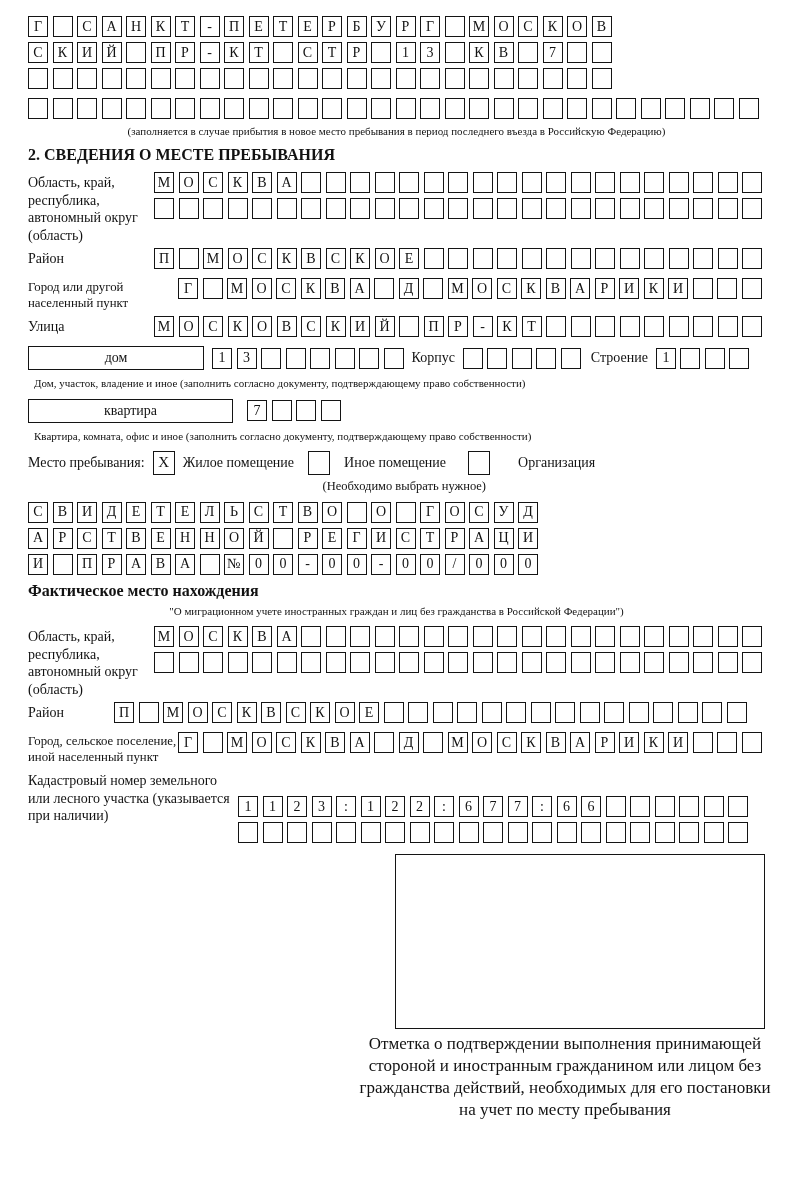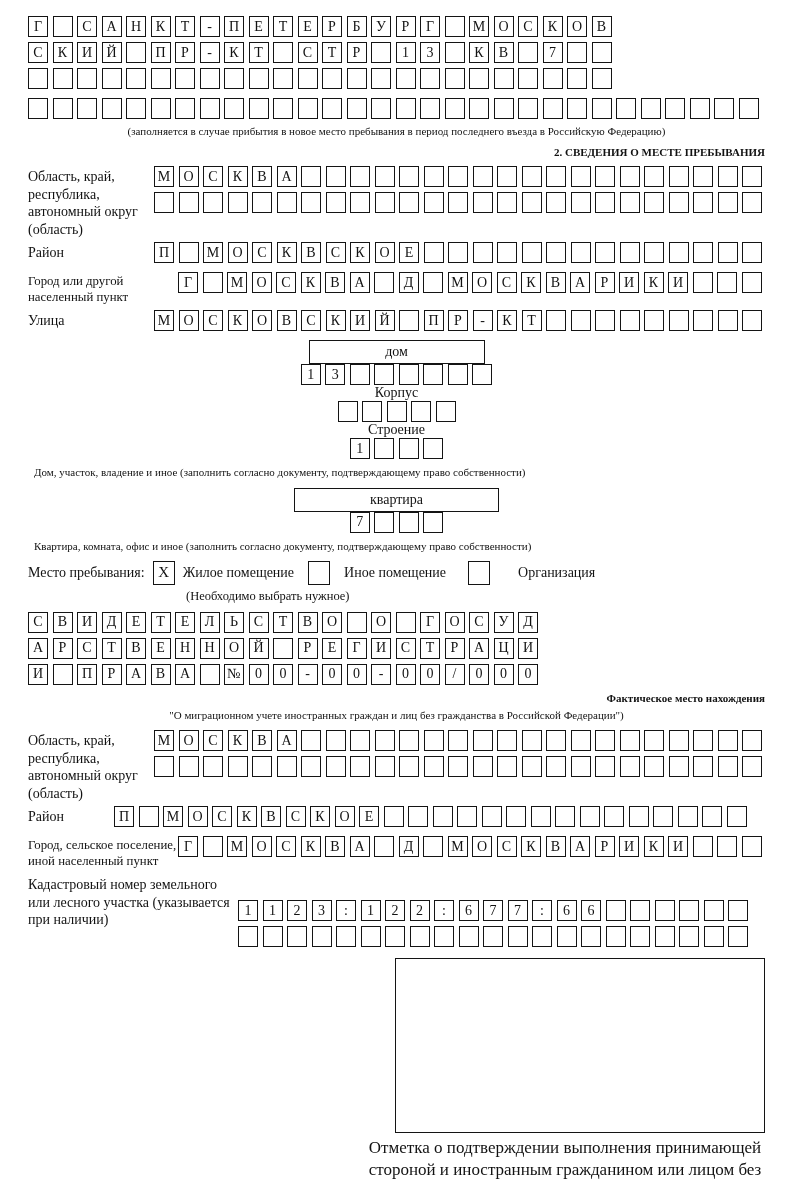--- a/index.html
+++ b/index.html
@@ -6,28 +6,28 @@
   body{width:800px;height:1180px;font-family:"Liberation Serif","DejaVu Serif",serif;color:#121212;overflow:hidden;}
   .page{padding:16px 35px 0 28px;box-sizing:border-box;}
   .header-note{text-align:right;font-size:15px;margin:0 4px 16px 0;}
   .cellrow{display:flex;gap:4.5px;margin-bottom:5px;}
   .cell{width:20px;height:21px;box-sizing:border-box;border:1.6px solid #141414;display:inline-flex;align-items:center;justify-content:center;font-size:14px;flex:none;line-height:1;}
   .chk{width:22px;height:24px;font-size:15px;}
   .frow{display:flex;margin-bottom:4px;}
   .flabel{font-size:14px;line-height:1.25;flex:none;padding-top:2px;}
   .flabel.small{font-size:12.8px;}
   .cellcol{flex:none;}
-  .sec-title{text-align:right;font-weight:bold;font-size:11px;margin:6px 0 8px;}
+  .sec-title{text-align:left;font-weight:bold;font-size:16px;margin:6px 0 8px;}
   .note{font-size:11px;text-align:center;margin:0 0 8px;line-height:1.3;}
   .wide-box{border:1.6px solid #141414;height:24px;box-sizing:border-box;display:flex;align-items:center;justify-content:center;font-size:14px;flex:none;}
-  .inline-row{display:flex;align-items:center;margin-bottom:6px;flex-direction:column;}
+  .inline-row{display:flex;align-items:center;margin-bottom:6px;}
   .inline-label{font-size:14px;flex:none;font-family:Liberation Serif, serif;}
   .gap8{width:8px;flex:none;} .gap10{width:10px;flex:none;} .gap14{width:14px;flex:none;}
   .stay-row{display:flex;align-items:center;margin-bottom:4px;font-size:14px;}
-  .stay-note{font-size:12.5px;margin:0 0 8px 158px;width:300px;text-align:left;}
+  .stay-note{font-size:12.5px;margin:0 0 8px 158px;width:300px;text-align:right;}
   .mark-box{width:370px;height:175px;border:1.8px solid #141414;box-sizing:border-box;margin-left:auto;margin-right:0;}
   .mark-caption{width:412px;margin-left:auto;margin-right:-6px;text-align:center;font-size:17px;line-height:1.3;margin-top:4px;}
   .mt-cad{margin-top:26px;}
 </style>
 </head>
 <body>
 
 <div class="page">
 
 

